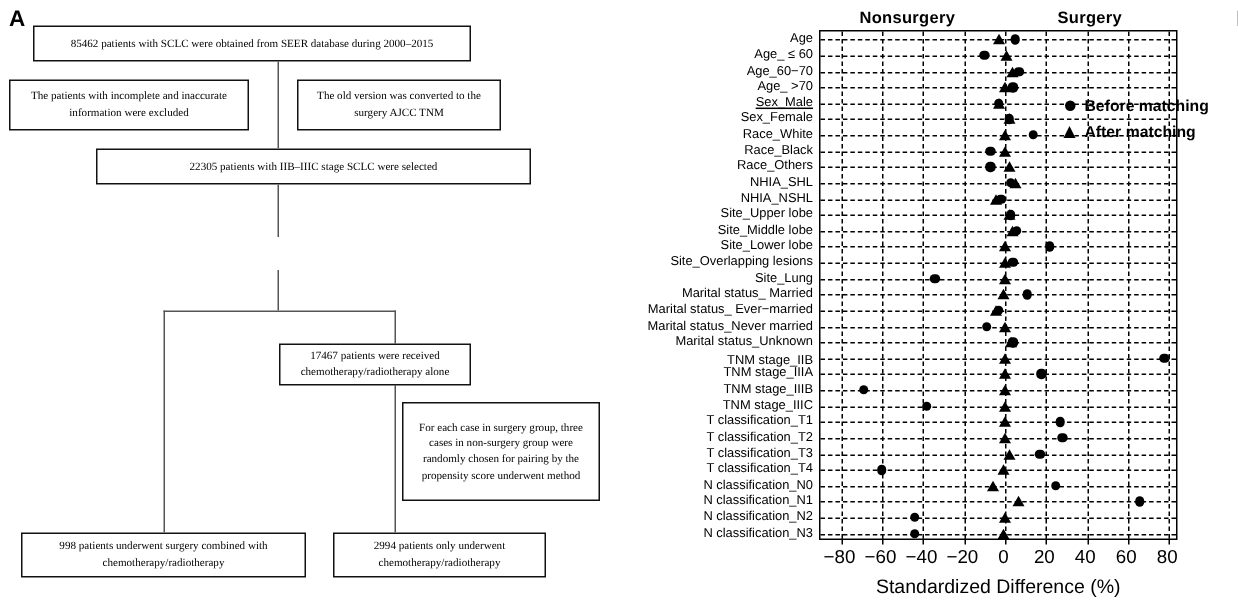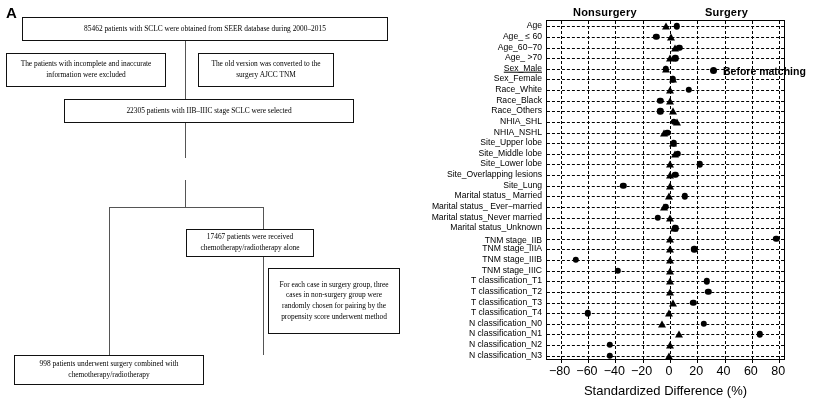--- a/index.html
+++ b/index.html
@@ -14,21 +14,21 @@
   
   #panel-a{position:absolute;left:0;top:0;width:410px;height:410px;}
   .fbox{position:absolute;border:1px solid #111;box-sizing:border-box;
         display:flex;align-items:center;justify-content:center;text-align:center;
         font-family:"Liberation Serif",serif;font-size:7.4px;line-height:1.45;
         padding:2px 4px;background:#fff;color:#000;}
   .fline{position:absolute;background:#555;}
   .fline.v{width:1px;}
   .fline.h{height:1px;}
 
-  #box-total   {left:22px;  top:17px;  width:366px;height:24px;}
+  #box-total   {left:22px;  top:17px;  width:292px;height:24px;}
   #box-excluded{left:6px;   top:53px;  width:160px;height:34px;}
   #box-ajcc    {left:198px; top:53px;  width:136px;height:34px;}
   #box-stage   {left:64px;  top:99px;  width:290px;height:24px;}
   #box-treat   {left:48px;  top:158px; width:324px;height:22px;}
   #box-alone   {left:186px; top:229px; width:128px;height:28px;}
   #box-psm     {left:268px; top:268px; width:132px;height:66px;}
   #box-surgery {left:14px;  top:355px; width:190px;height:30px;}
   #box-chemo   {left:222px; top:355px; width:142px;height:30px;}
 
   
@@ -88,20 +88,21 @@
   <div class="fline v" id="l-left-down"></div>
   <div class="fline v" id="l-right-down"></div>
 
   <div class="fbox" id="box-total">85462 patients with SCLC were obtained from SEER database during 2000–2015</div>
   <div class="fbox" id="box-excluded">The patients with incomplete and inaccurate information were excluded</div>
   <div class="fbox" id="box-ajcc">The old version was converted to the surgery AJCC TNM</div>
   <div class="fbox" id="box-stage">22305 patients with IIB–IIIC stage SCLC were selected</div>
   <div class="fbox" id="box-alone">17467 patients were received chemotherapy/radiotherapy alone</div>
   <div class="fbox" id="box-psm">For each case in surgery group, three cases in non-surgery group were randomly chosen for pairing by the propensity score underwent method</div>
   <div class="fbox" id="box-surgery">998 patients underwent surgery combined with chemotherapy/radiotherapy</div>
+  <div class="fbox" id="box-chemo">2994 patients only underwent chemotherapy/radiotherapy</div>
 </div>
 
 <div id="panel-b">
   <div class="panel-letter" id="panel-b-letter">B</div>
 
   <div id="grouphead">
     <span class="grouplabel" id="lbl-nonsurgery">Nonsurgery</span>
     <span class="grouplabel" id="lbl-surgery">Surgery</span>
   </div>
 
@@ -269,14 +270,20 @@
 
   <div id="xaxis-title">Standardized Difference (%)</div>
 
   <div id="legend">
       <div class="legrow">
         <span class="legsym">
           <span class="legdot"></span>
         </span>
         <span class="legtext">Before matching</span>
       </div>
+      <div class="legrow">
+        <span class="legsym">
+          <span class="legtri"></span>
+        </span>
+        <span class="legtext">After matching</span>
+      </div>
     </div>
 </div>
 
 </body></html>

